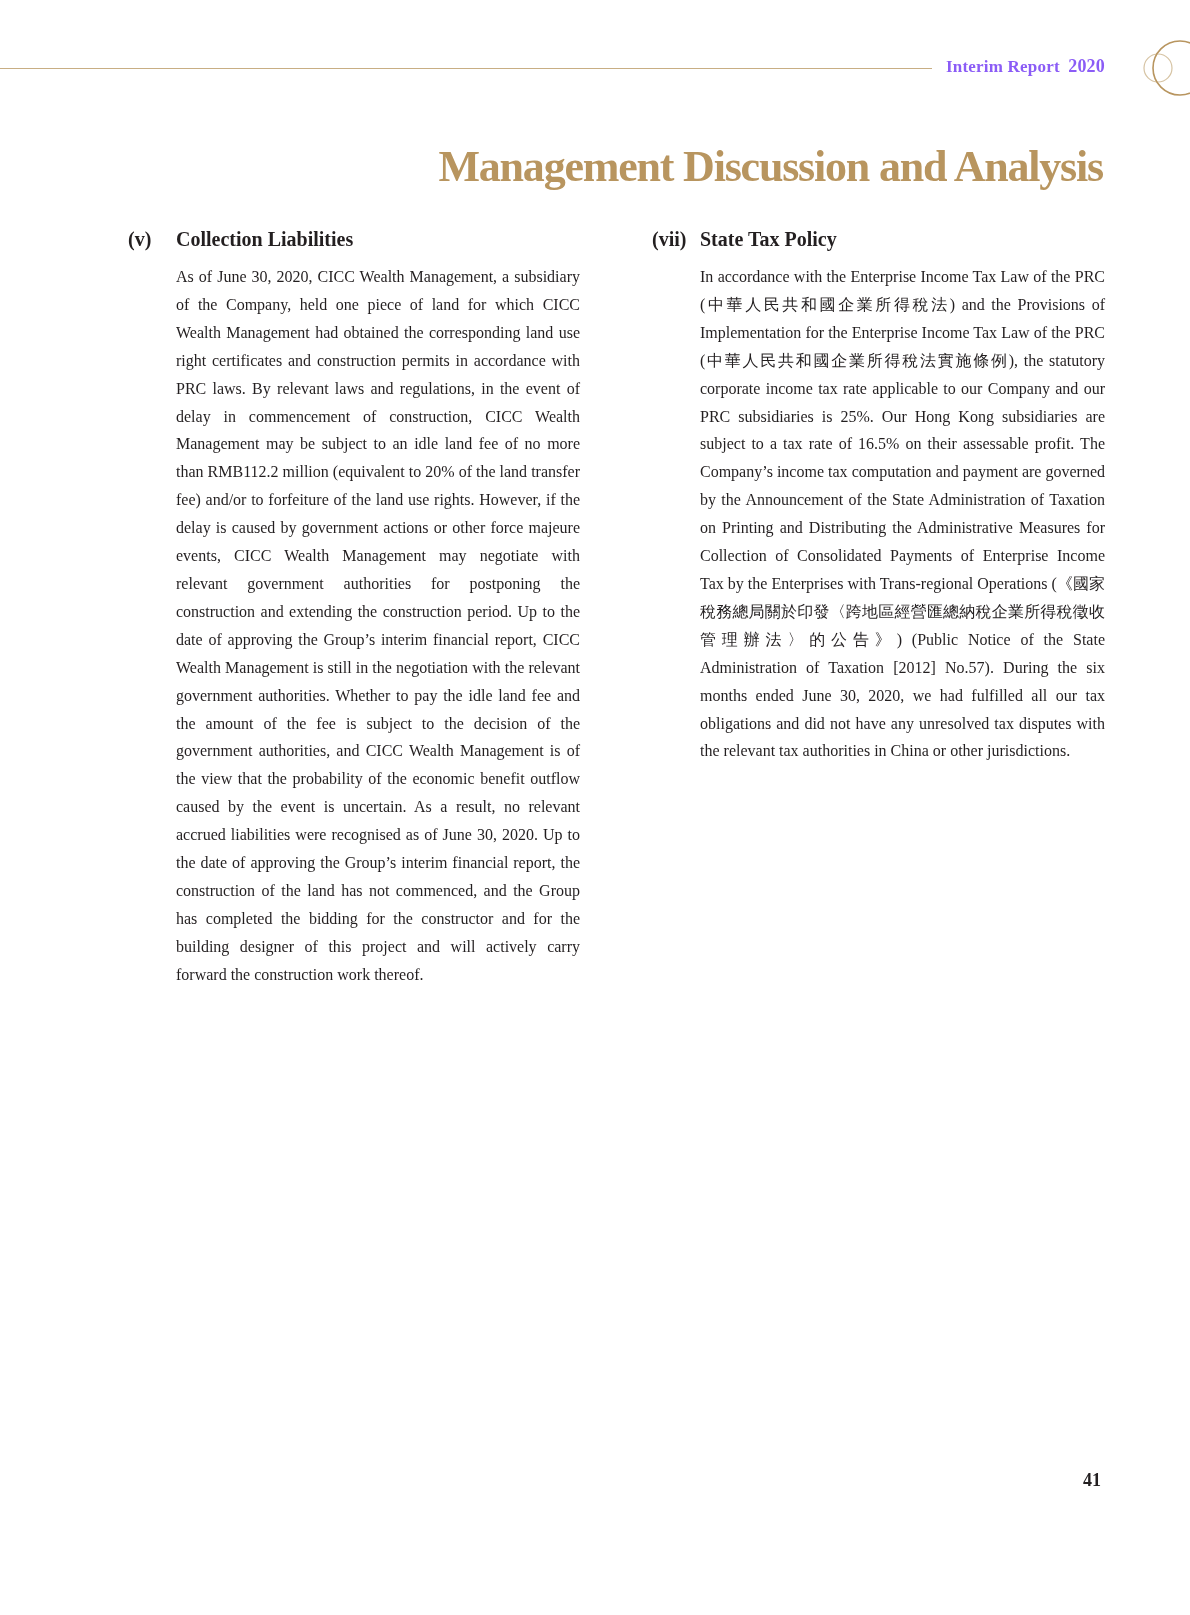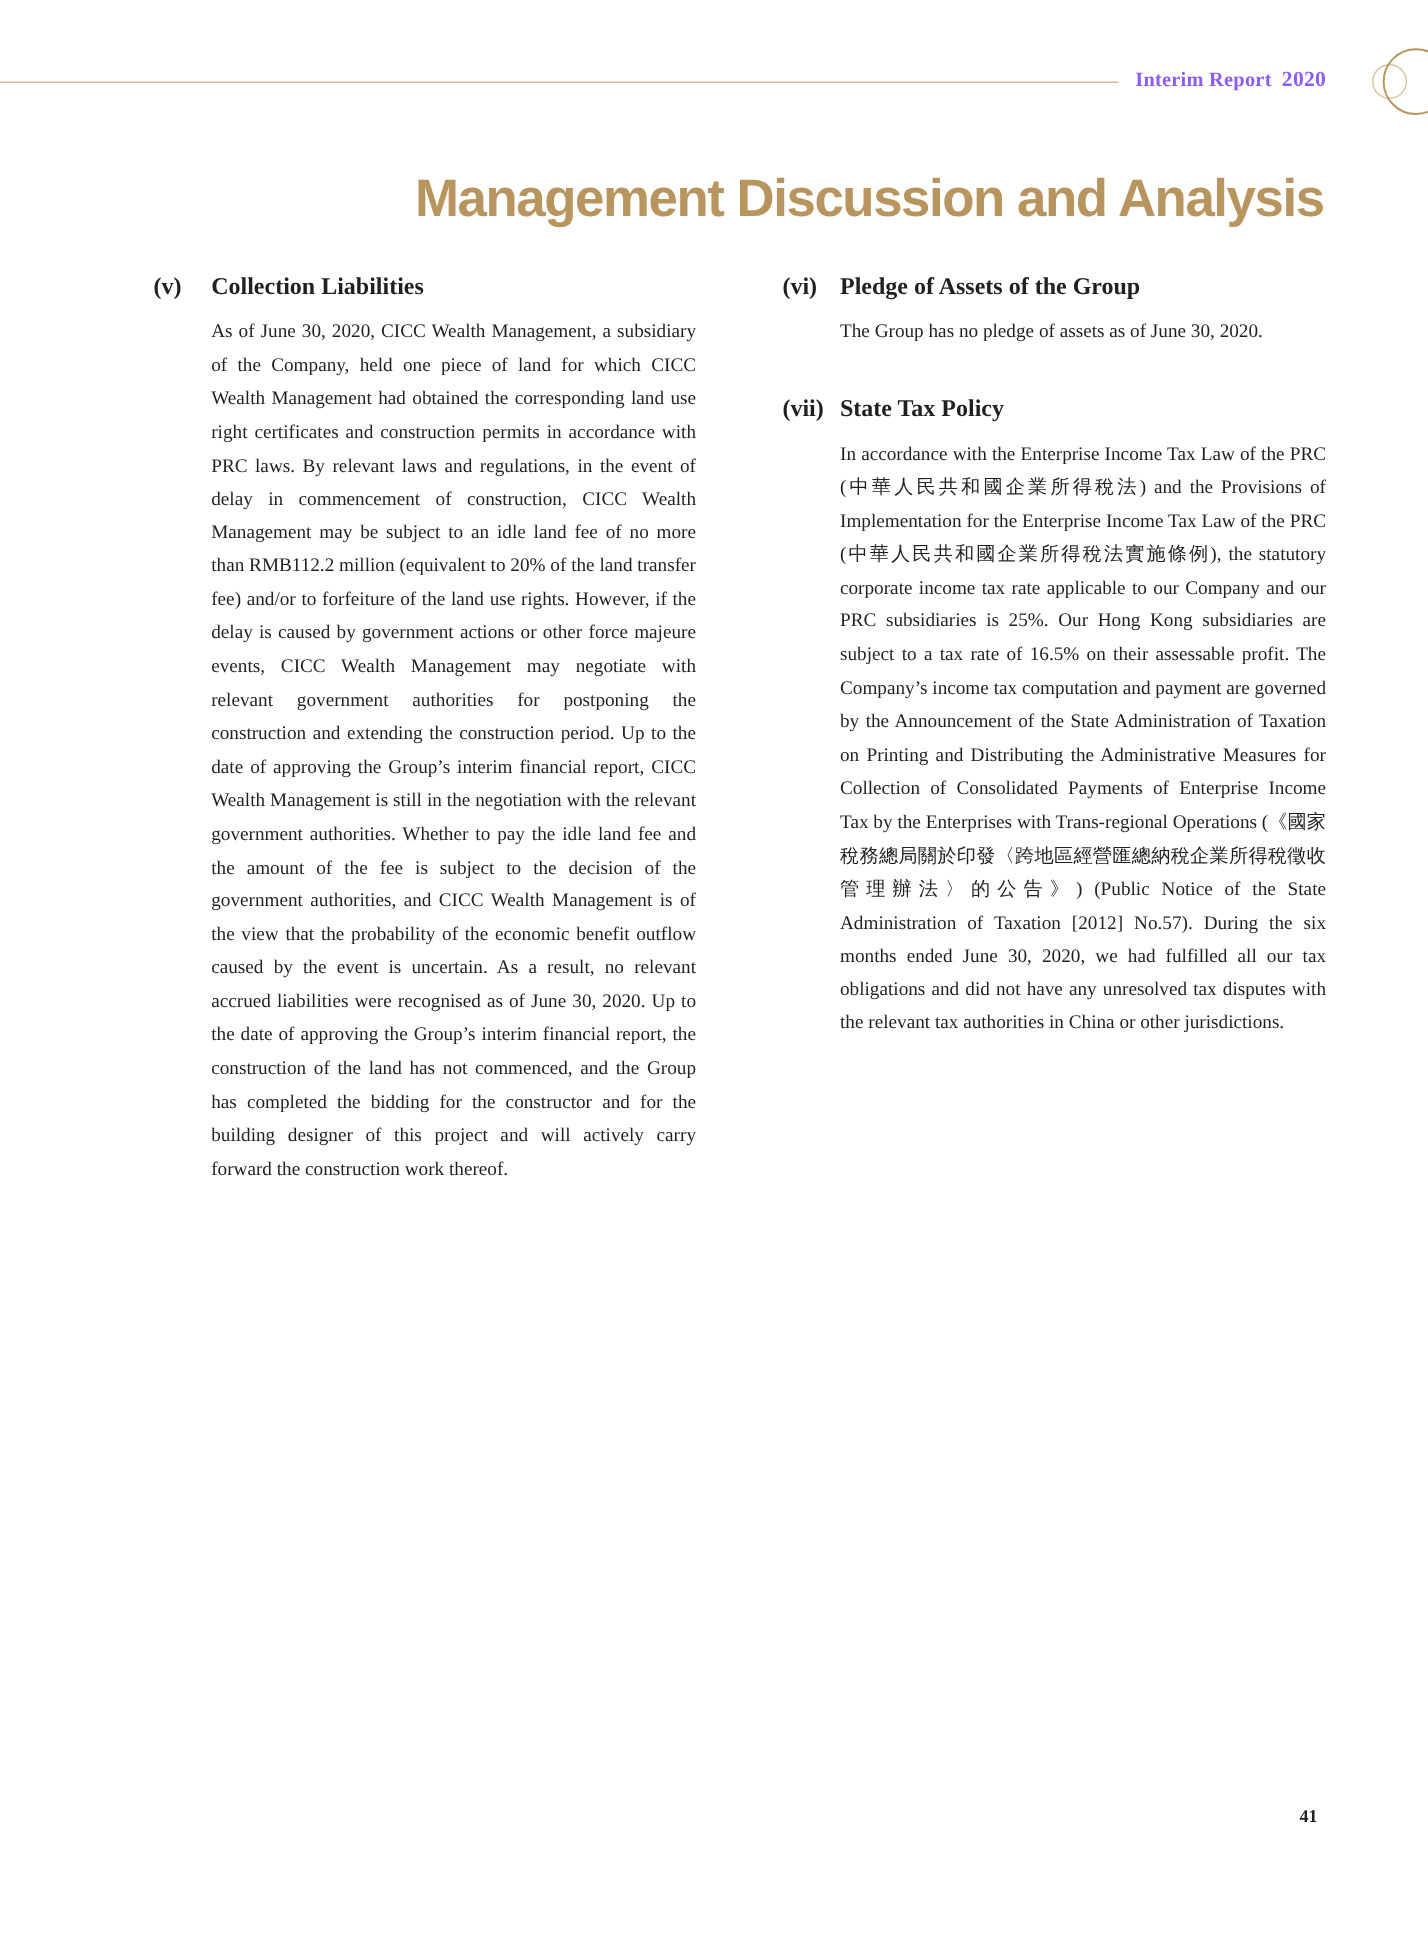--- a/index.html
+++ b/index.html
@@ -42,21 +42,21 @@
       position: absolute;
       left: 1136px;
       top: 38px;
       width: 60px;
       height: 64px;
     }
     .page-title {
       position: absolute;
       right: 87px;
       top: 112px;
-      font-family: Liberation Sans, sans-serif;
+      font-family: Liberation Serif, serif;
       font-weight: bold;
       font-size: 44px;
       letter-spacing: -1.2px;
       color: #b8955f;
       white-space: nowrap;
     }
     .column {
       position: absolute;
       top: 225px;
     }
@@ -88,22 +88,22 @@
       text-align-last: left;
     }
     .para.first { margin-top: 10px; }
     .para.gap { margin-top: 27px; }
 
     .section + .section { margin-top: 36px; }
 
     .page-number {
       position: absolute;
       left: 1083px;
-      top: 1506px;
-      font-size: 15px;
+      top: 1470px;
+      font-size: 18px;
       font-weight: bold;
       color: #231f20;
     }
   </style>
 </head>
 <body>
 
 <div class="header-rule"></div>
 <div class="header-label">
   <span>Interim Report</span>
@@ -122,27 +122,20 @@
       <span class="num">(v)</span>
       <span>Collection Liabilities</span>
     </div>
     <p class="para first">As of June 30, 2020, CICC Wealth Management, a subsidiary of the Company, held one piece of land for which CICC Wealth Management had obtained the corresponding land use right certificates and construction permits in accordance with PRC laws. By relevant laws and regulations, in the event of delay in commencement of construction, CICC Wealth Management may be subject to an idle land fee of no more than RMB112.2 million (equivalent to 20% of the land transfer fee) and/or to forfeiture of the land use rights. However, if the delay is caused by government actions or other force majeure events, CICC Wealth Management may negotiate with relevant government authorities for postponing the construction and extending the construction period. Up to the date of approving the Group’s interim financial report, CICC Wealth Management is still in the negotiation with the relevant government authorities. Whether to pay the idle land fee and the amount of the fee is subject to the decision of the government authorities, and CICC Wealth Management is of the view that the probability of the economic benefit outflow caused by the event is uncertain. As a result, no relevant accrued liabilities were recognised as of June 30, 2020. Up to the date of approving the Group’s interim financial report, the construction of the land has not commenced, and the Group has completed the bidding for the constructor and for the building designer of this project and will actively carry forward the construction work thereof.</p>
   </div>
 </div>
 
 <div class="column col-right">
   <div class="section">
     <div class="section-head">
-      <span class="num">(vi)</span>
-      <span>Pledge of Assets of the Group</span>
-    </div>
-    <p class="para first">The Group has no pledge of assets as of June 30, 2020.</p>
-  </div>
-  <div class="section">
-    <div class="section-head">
       <span class="num">(vii)</span>
       <span>State Tax Policy</span>
     </div>
     <p class="para first">In accordance with the Enterprise Income Tax Law of the PRC (中華人民共和國企業所得稅法) and the Provisions of Implementation for the Enterprise Income Tax Law of the PRC (中華人民共和國企業所得稅法實施條例), the statutory corporate income tax rate applicable to our Company and our PRC subsidiaries is 25%. Our Hong Kong subsidiaries are subject to a tax rate of 16.5% on their assessable profit. The Company’s income tax computation and payment are governed by the Announcement of the State Administration of Taxation on Printing and Distributing the Administrative Measures for Collection of Consolidated Payments of Enterprise Income Tax by the Enterprises with Trans-regional Operations (《國家稅務總局關於印發〈跨地區經營匯總納稅企業所得稅徵收管理辦法〉的公告》) (Public Notice of the State Administration of Taxation [2012] No.57). During the six months ended June 30, 2020, we had fulfilled all our tax obligations and did not have any unresolved tax disputes with the relevant tax authorities in China or other jurisdictions.</p>
   </div>
 </div>
 
 <div class="page-number">41</div>
 
 </body></html>

